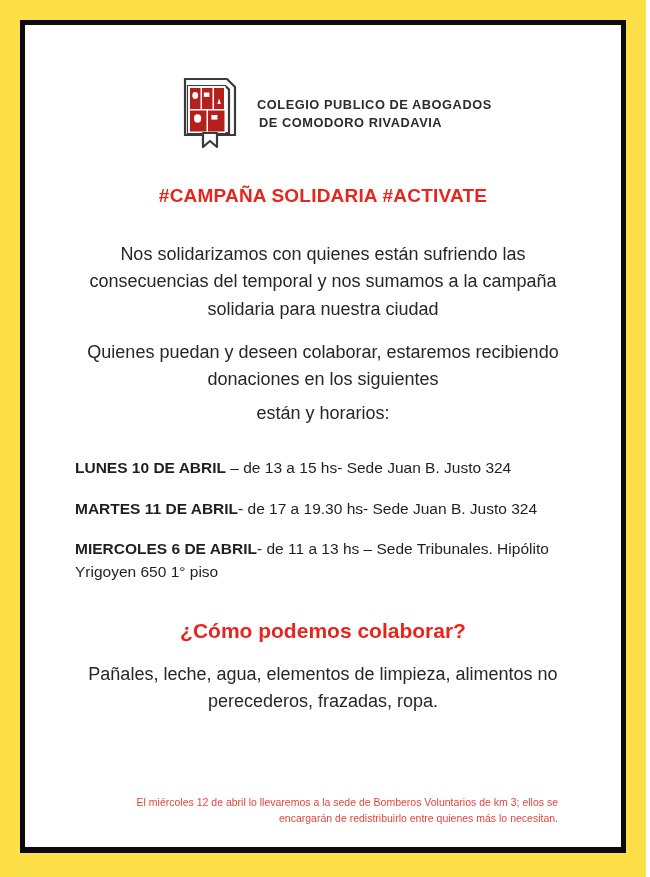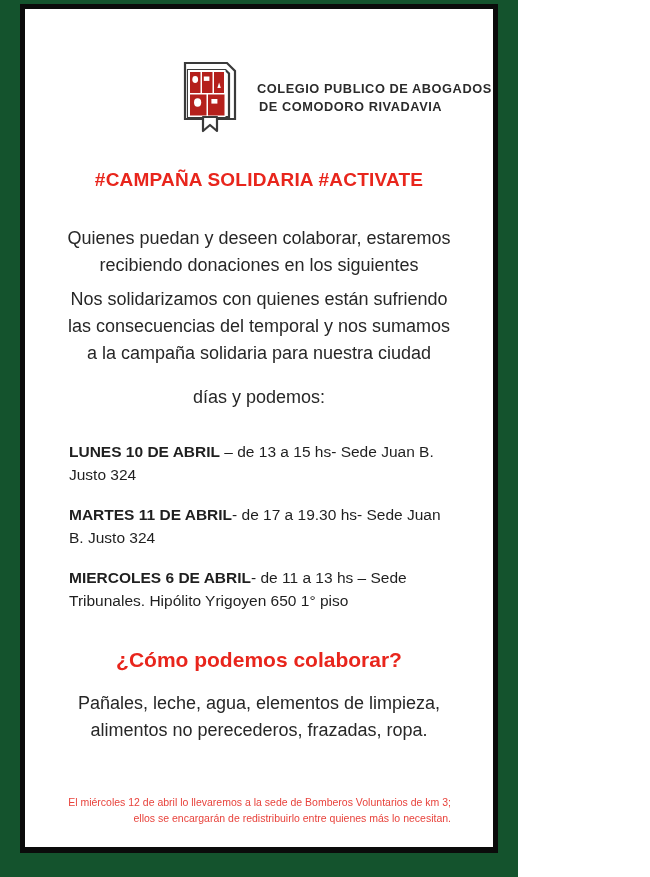--- a/index.html
+++ b/index.html
@@ -12,24 +12,24 @@
     height: 877px;
     background: #ffffff;
     font-family: "Liberation Sans", sans-serif;
     overflow: hidden;
   }
 
   
   .poster {
     position: relative;
     box-sizing: border-box;
-    width: 518px;
+    width: 646px;
     height: 877px;
-    background: #14532d;
-    padding: 4px 20px 24px 20px;
+    background: #fde047;
+    padding: 20px 20px 24px 20px;
   }
   .poster-inner-black {
     box-sizing: border-box;
     width: 100%;
     height: 100%;
     background: #0b0b0b;
     padding: 5px 5px 6px 5px;
   }
   .sheet {
     box-sizing: border-box;
@@ -161,23 +161,23 @@
           </svg>
         </div>
         <div class="brand-name">
           <div>COLEGIO PUBLICO DE ABOGADOS</div>
           <div class="line2">DE COMODORO RIVADAVIA</div>
         </div>
       </div>
 
       <h1 class="headline">#CAMPAÑA SOLIDARIA #ACTIVATE</h1>
 
+      <p class="para">Nos solidarizamos con quienes están sufriendo las consecuencias del temporal y nos sumamos a la campaña solidaria para nuestra ciudad</p>
       <p class="para tight">Quienes puedan y deseen colaborar, estaremos recibiendo donaciones en los siguientes</p>
-      <p class="para">Nos solidarizamos con quienes están sufriendo las consecuencias del temporal y nos sumamos a la campaña solidaria para nuestra ciudad</p>
-      <p class="para final">días y podemos:</p>
+      <p class="para final">están y horarios:</p>
 
       <div class="schedule">
         <div class="schedule-line">
           <b>LUNES 10 DE ABRIL</b><span> – de 13 a 15 hs- Sede Juan B. Justo 324</span>
         </div>
         <div class="schedule-line">
           <b>MARTES 11 DE ABRIL</b><span>- de 17 a 19.30 hs- Sede Juan B. Justo 324</span>
         </div>
         <div class="schedule-line">
           <b>MIERCOLES 6 DE ABRIL</b><span>- de 11 a 13 hs – Sede Tribunales. Hipólito Yrigoyen 650 1° piso</span>

